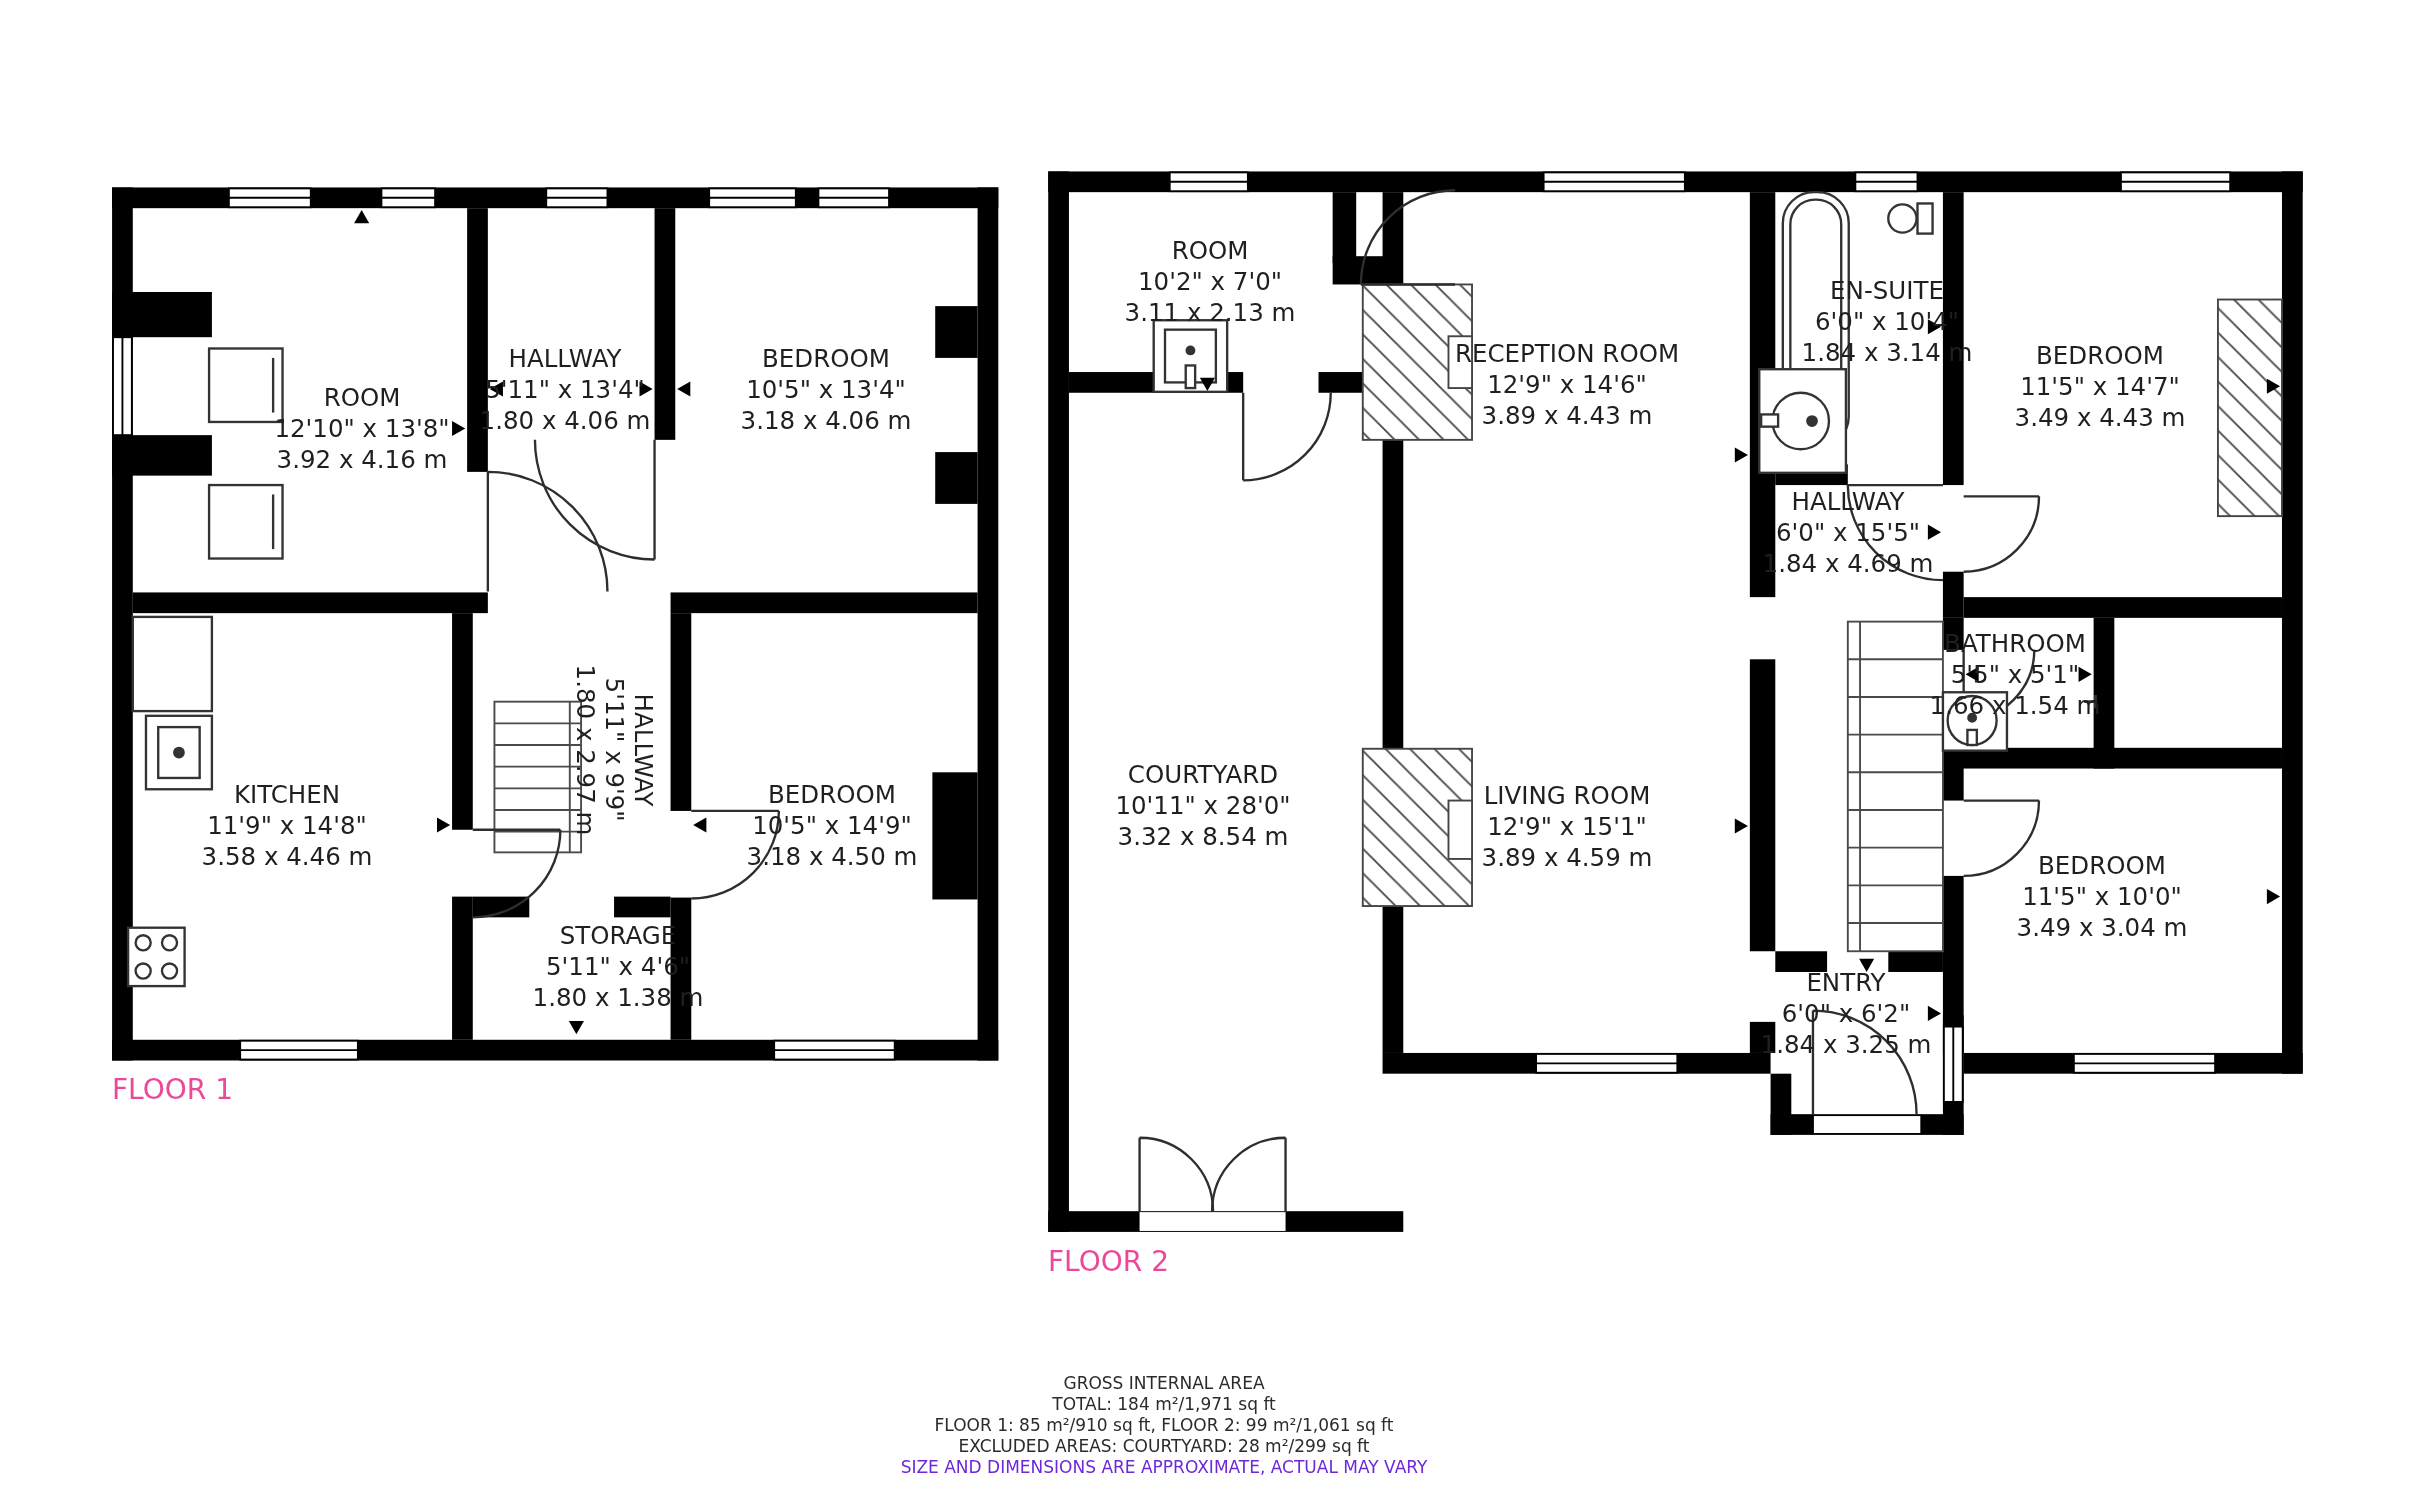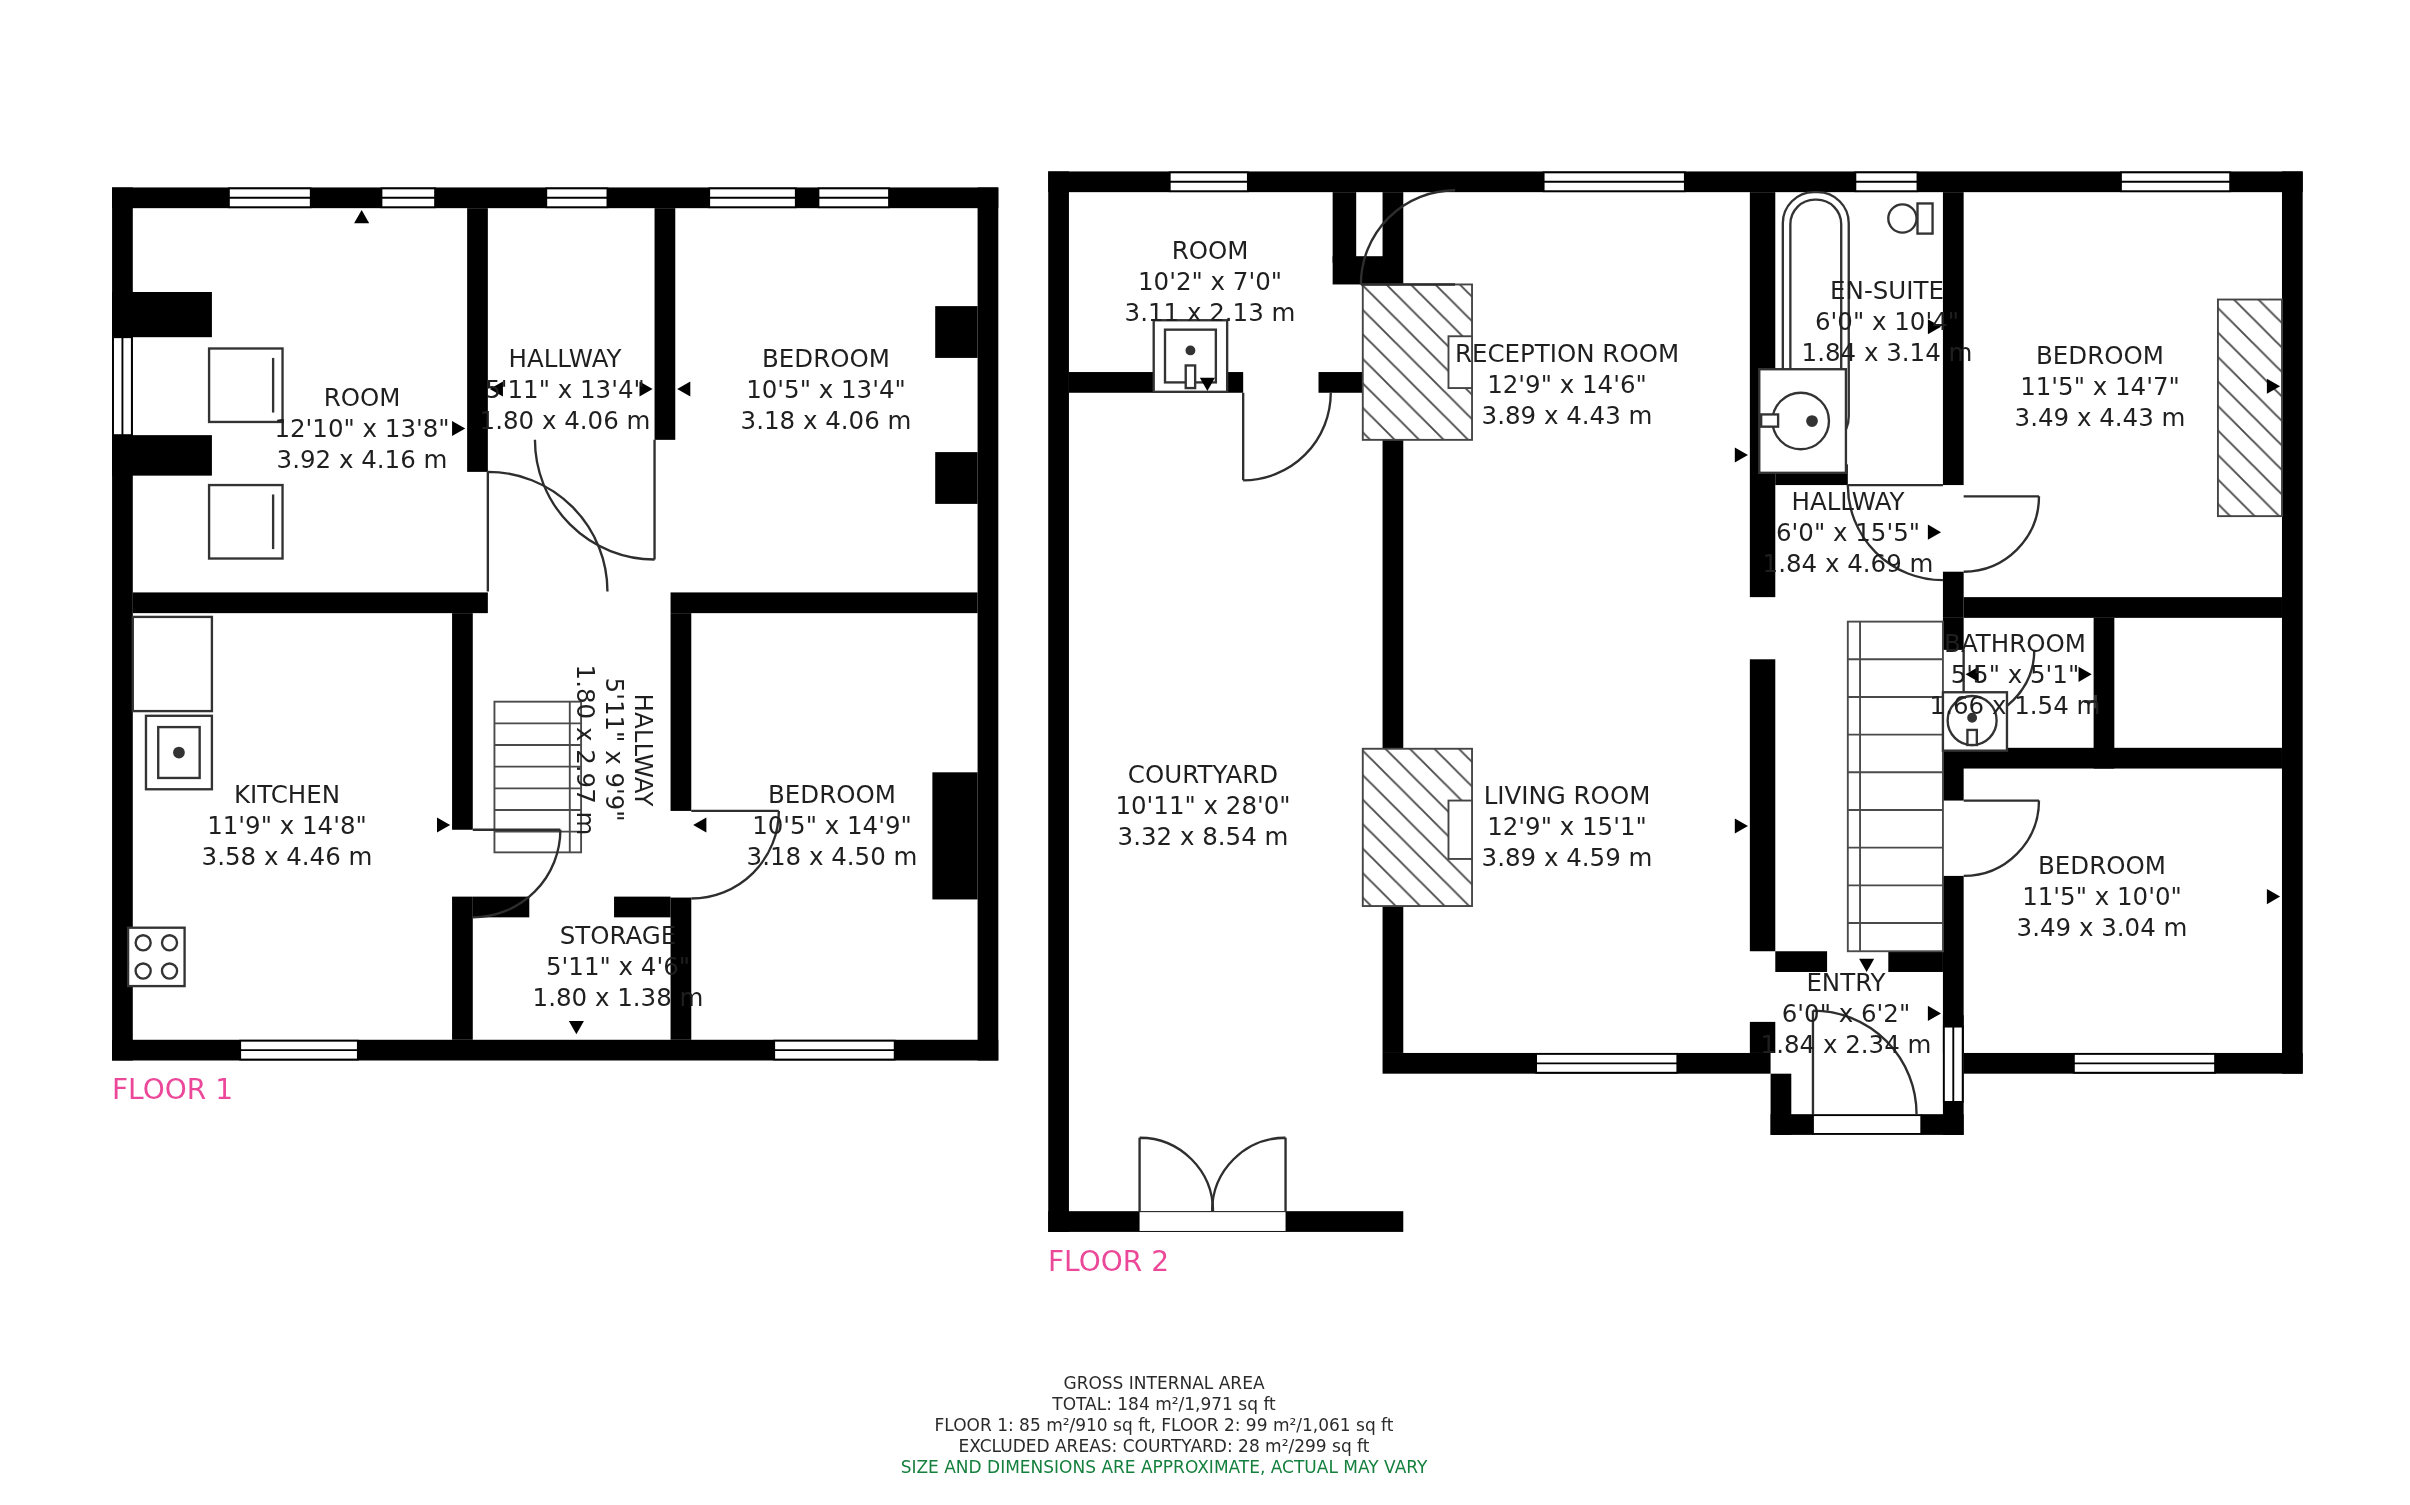--- a/index.html
+++ b/index.html
@@ -6,21 +6,21 @@
   .canvas{position:relative;width:2411px;height:1506px;background:#ffffff;overflow:hidden;
           font-family:"DejaVu Sans","Liberation Sans",sans-serif;}
   svg.plan{position:absolute;left:0;top:0;}
   .rlabel{position:absolute;transform:translate(-50%,-50%);text-align:center;color:#1f1f1f;
           font-size:24.5px;line-height:31px;white-space:nowrap;}
   .rlabel span{display:block;}
   .rlabel.vert{writing-mode:vertical-rl;line-height:29px;}
   .floorlabel{position:absolute;color:#ec4899;font-size:28px;}
   .footer{position:absolute;left:1164px;top:1373px;transform:translateX(-50%);text-align:center;
           color:#2b2b2b;font-size:17px;line-height:21px;white-space:nowrap;}
-  .footer .dim{color:#15803d;}
+  .footer .dim{color:#6d28d9;}
 </style>
 </head>
 <body>
 
 <div class="canvas">
 
 <svg class="plan" width="2411" height="1506" viewBox="0 0 2560 1599">
   <defs>
     <pattern id="hatch" width="26" height="26" patternUnits="userSpaceOnUse">
       <rect width="26" height="26" fill="#ffffff"></rect>
@@ -342,21 +342,21 @@
     <span>3.89 x 4.59 m</span>
   </div>
   <div class="rlabel" style="left:2102px;top:896px;">
     <span>BEDROOM</span>
     <span>11'5" x 10'0"</span>
     <span>3.49 x 3.04 m</span>
   </div>
   <div class="rlabel" style="left:1846px;top:1013px;">
     <span>ENTRY</span>
     <span>6'0" x 6'2"</span>
-    <span>1.84 x 2.34 m</span>
+    <span>1.84 x 3.25 m</span>
   </div>
   <div class="floorlabel" style="left:1048px;top:1245px;">FLOOR 2</div>
 
   <div class="footer">
     <div>GROSS INTERNAL AREA</div>
     <div>TOTAL: 184 m²/1,971 sq ft</div>
     <div>FLOOR 1: 85 m²/910 sq ft, FLOOR 2: 99 m²/1,061 sq ft</div>
     <div>EXCLUDED AREAS: COURTYARD: 28 m²/299 sq ft</div>
     <div class="dim">SIZE AND DIMENSIONS ARE APPROXIMATE, ACTUAL MAY VARY</div>
   </div>

